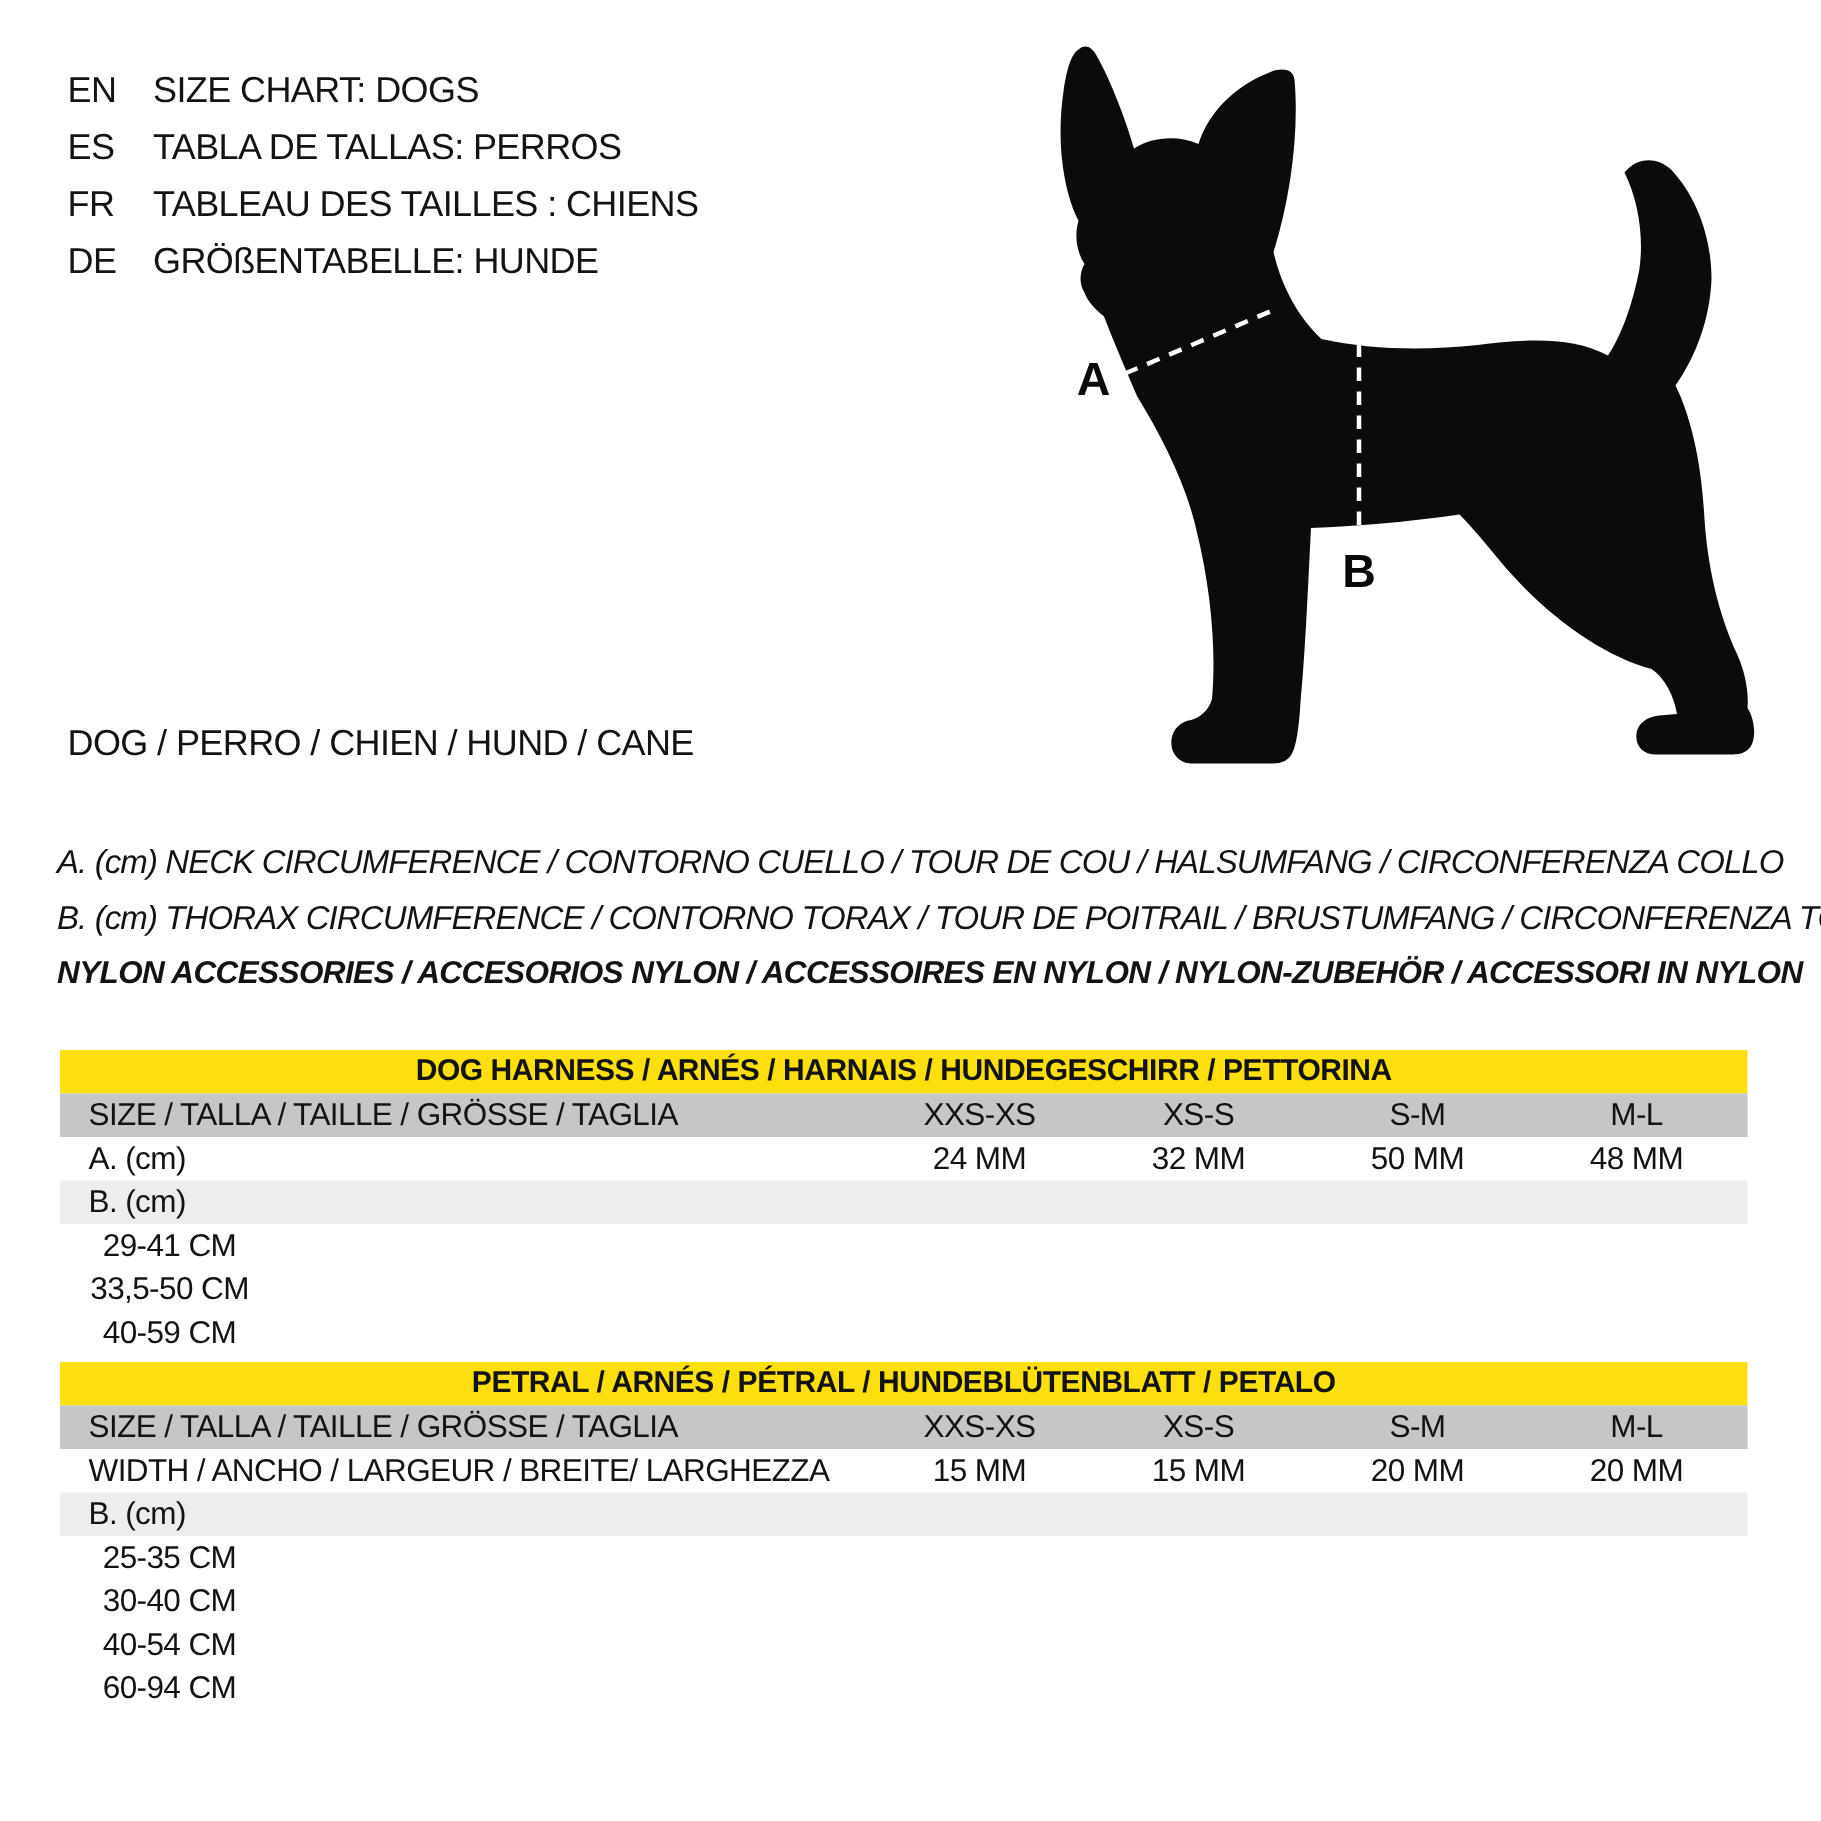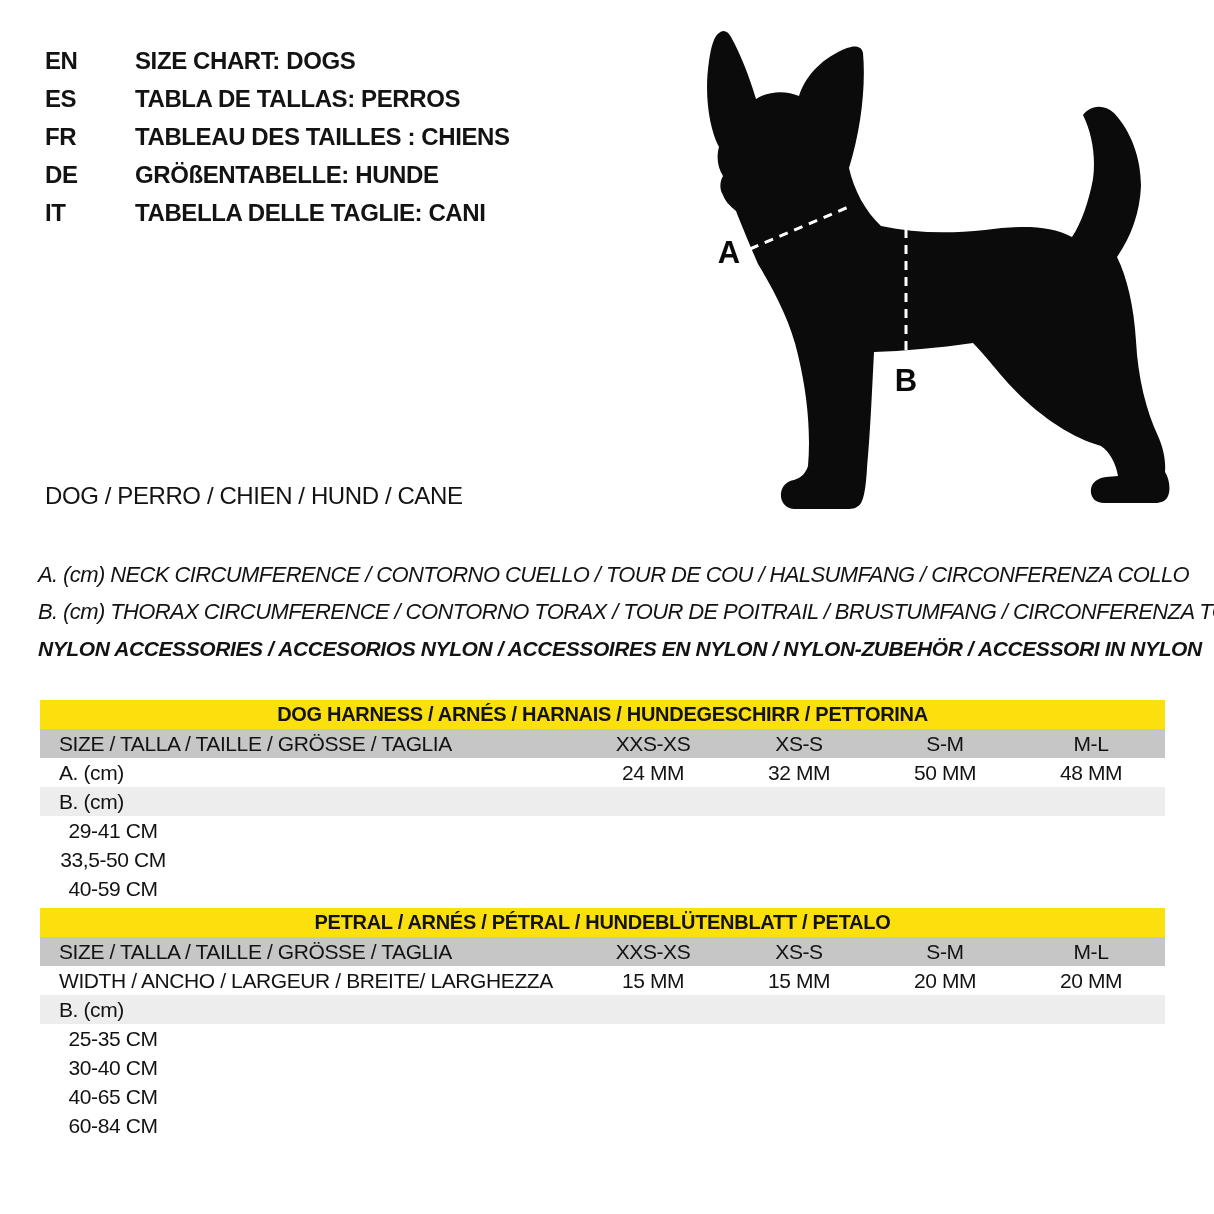--- a/index.html
+++ b/index.html
@@ -6,21 +6,21 @@
   html,body { background:#fff; }
   .page {
     position:relative; width:1214px; height:1214px; overflow:hidden;
     background:#fff; color:#131313;
     font-family:"Liberation Sans", sans-serif;
   }
 
   
   .lang-block { position:absolute; left:45px; top:42px; }
   .lang-row { display:flex; height:38px; line-height:38px;
-              font-size:24px; font-weight:700; letter-spacing:-0.4px;gap:33px; }
+              font-size:24px; font-weight:400; letter-spacing:-0.4px; }
   .lang-code { width:57px; }
 
   
   .dog-figure { position:absolute; left:688px; top:8px; width:516px; height:508px; }
   .dog-path { fill:var(--silhouette_black,#0a0a0a); }
   .measure-line { stroke:#ffffff; stroke-width:3; stroke-dasharray:9 7; fill:none; }
   .marker-label { font-family:"Liberation Sans",sans-serif; font-size:31px; font-weight:bold; fill:#0a0a0a; }
 
   .dog-caption { position:absolute; left:45px; top:482px;
                  font-size:24px; font-weight:500; letter-spacing:-0.4px; }
@@ -58,24 +58,20 @@
       <span class="lang-code">ES</span>
       <span class="lang-label">TABLA DE TALLAS: PERROS</span>
     </div>
     <div class="lang-row">
       <span class="lang-code">FR</span>
       <span class="lang-label">TABLEAU DES TAILLES : CHIENS</span>
     </div>
     <div class="lang-row">
       <span class="lang-code">DE</span>
       <span class="lang-label">GRÖßENTABELLE: HUNDE</span>
-    </div>
-    <div class="lang-row">
-      <span class="lang-code">IT</span>
-      <span class="lang-label">TABELLA DELLE TAGLIE: CANI</span>
     </div>
   </div>
 
   <svg class="dog-figure" viewBox="688 8 516 508" xmlns="http://www.w3.org/2000/svg">
     <path class="dog-path" d="
       M 723 176
       C 718 168 716 158 719 147
       C 709 128 704 94 709 61
       C 711 47 714 36 719 33
       C 723 29 728 31 731 37
@@ -170,18 +166,18 @@
       <div class="t-label">WIDTH / ANCHO / LARGEUR / BREITE/ LARGHEZZA</div>
       <div class="t-cell">15 MM</div>
       <div class="t-cell">15 MM</div>
       <div class="t-cell">20 MM</div>
       <div class="t-cell">20 MM</div>
     </div>
     <div class="t-row shade">
       <div class="t-label">B. (cm)</div>
       <div class="t-cell">25-35 CM</div>
       <div class="t-cell">30-40 CM</div>
-      <div class="t-cell">40-65 CM</div>
-      <div class="t-cell">60-84 CM</div>
+      <div class="t-cell">40-54 CM</div>
+      <div class="t-cell">60-94 CM</div>
     </div>
   </div>
 
 </div>
 
 </body></html>

